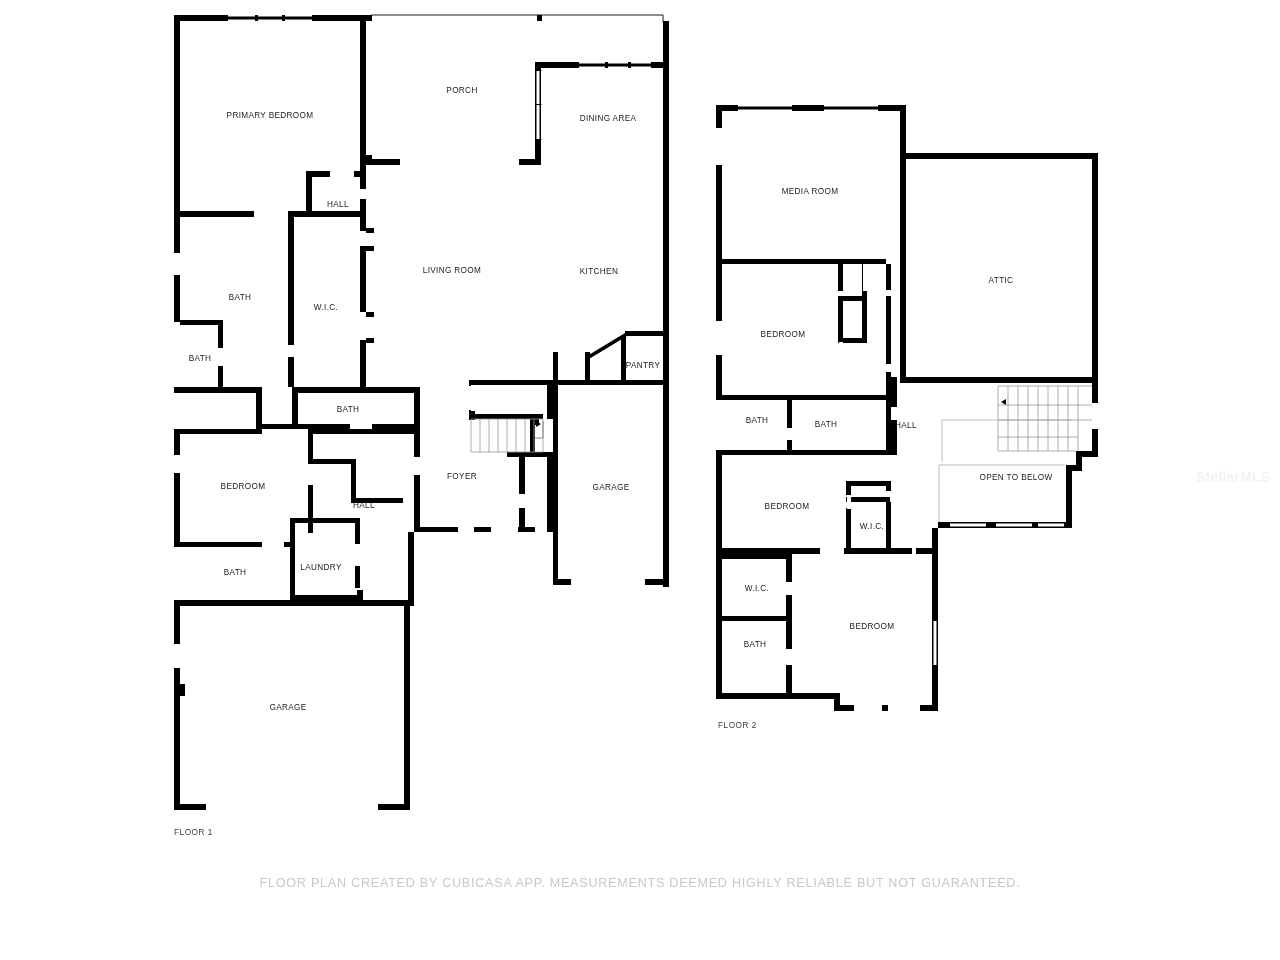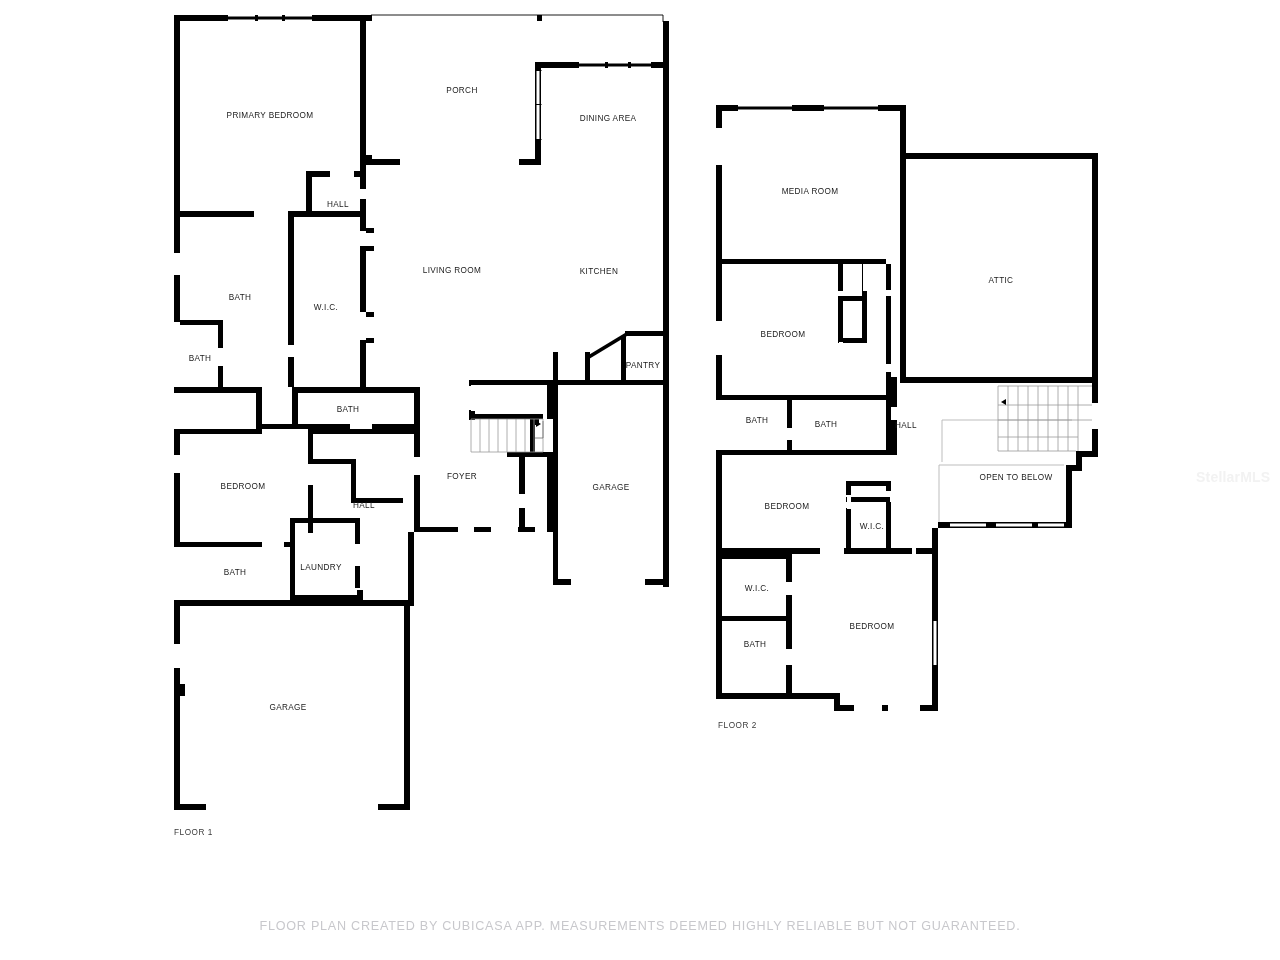--- a/index.html
+++ b/index.html
@@ -40,21 +40,21 @@
     font-family: "Liberation Sans", sans-serif;
     font-size: 8.2px;
     letter-spacing: 0.55px;
     fill: #3a3a3a;
     text-anchor: start;
     dominant-baseline: middle;
   }
   .footer-note {
     position: absolute;
     left: 0;
-    top: 919px;
+    top: 876px;
     width: 1280px;
     text-align: center;
     font-family: "Liberation Sans", sans-serif;
     font-size: 12.6px;
     letter-spacing: 0.75px;
     color: #c8c8cc;
     white-space: nowrap;
   }
   .watermark {
     position: absolute;

